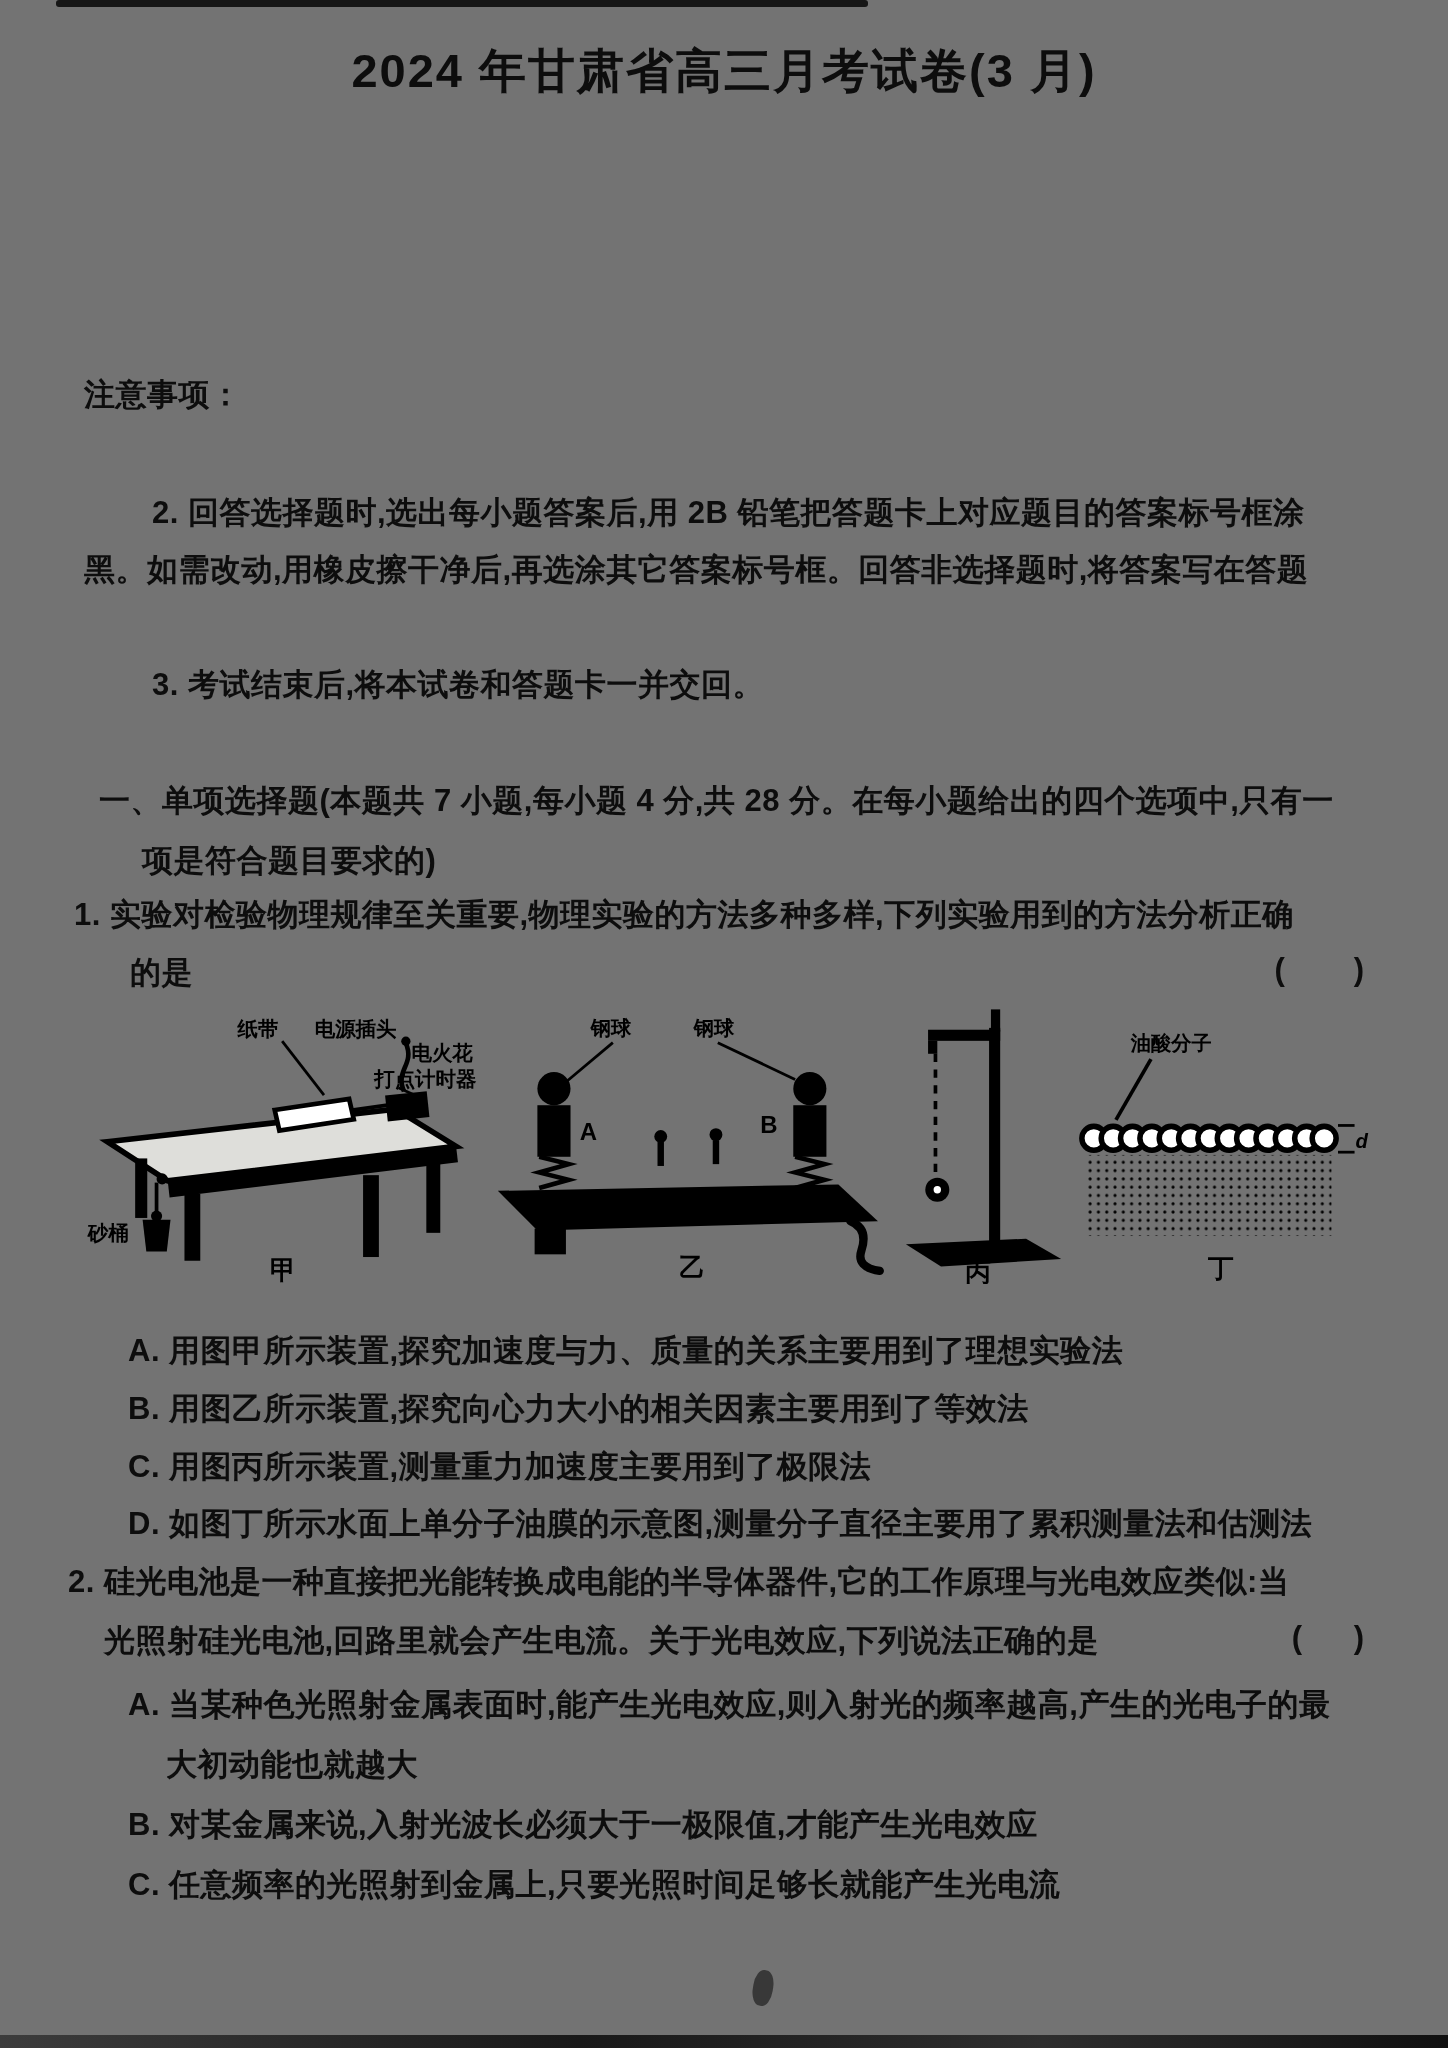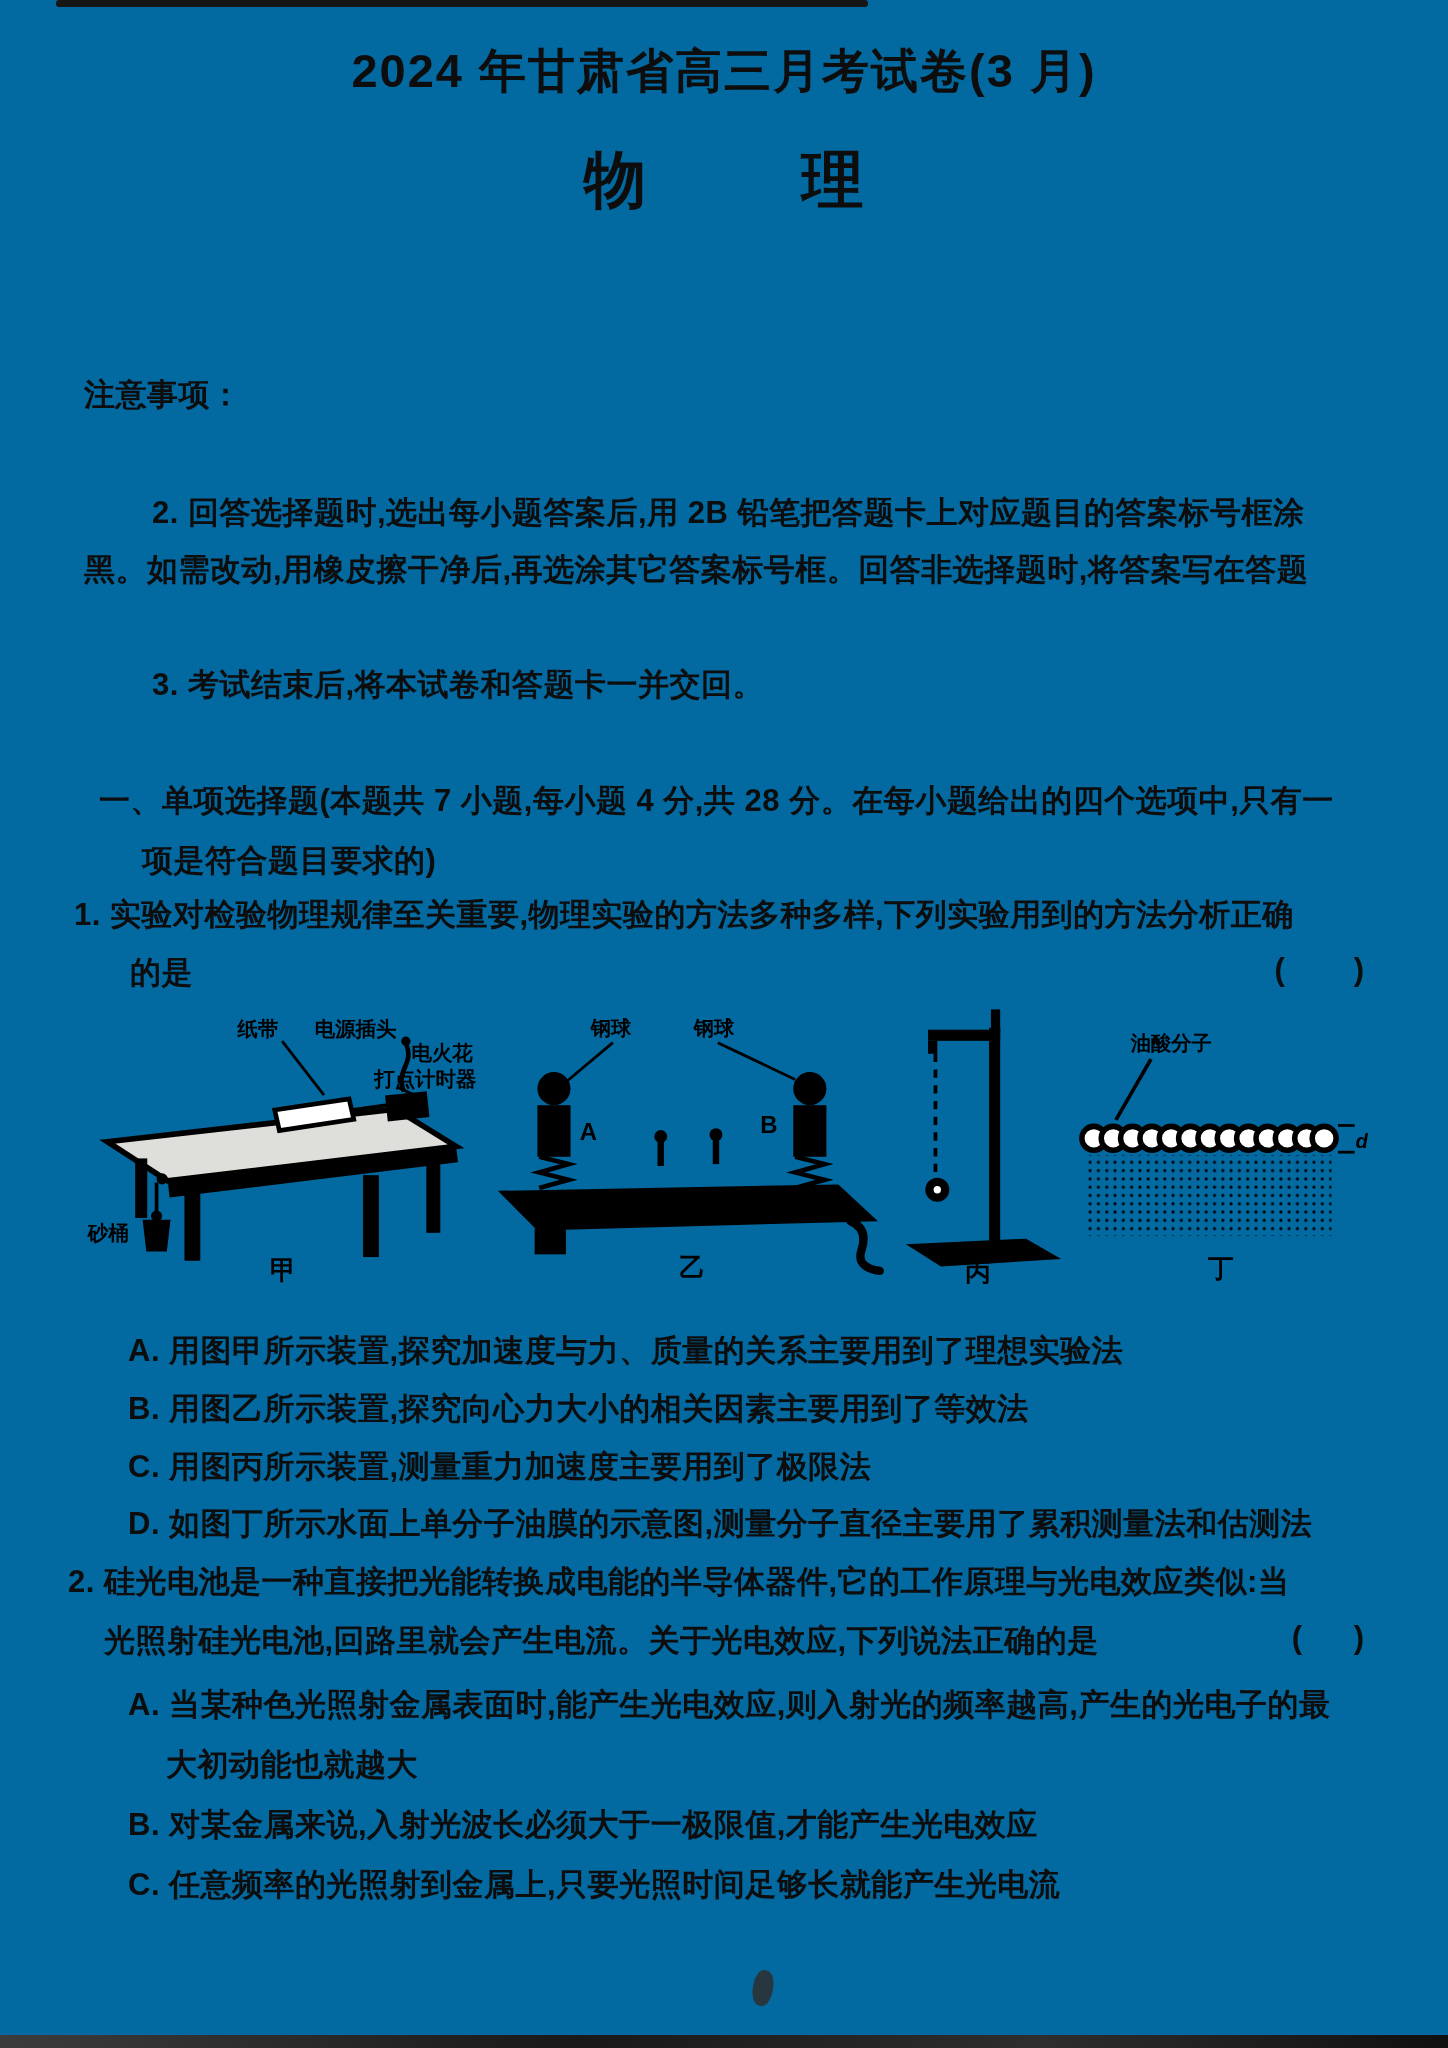--- a/index.html
+++ b/index.html
@@ -1,16 +1,16 @@
 <!DOCTYPE html>
 <html><head>
 <meta charset="utf-8">
 <style>
   html,body{margin:0;padding:0;background:#e9e9e7;}
-  #page{position:relative;width:1448px;height:2048px;margin:0 auto;background:#0369a1;
+  #page{position:relative;width:1448px;height:2048px;margin:0 auto;background:#737373;
         font-family:"Liberation Sans","DejaVu Sans",sans-serif;color:#0d0d0d;overflow:hidden;}
   .line{position:absolute;font-size:31px;font-weight:700;letter-spacing:.5px;white-space:nowrap;}
   .center{left:0;width:100%;text-align:center;}
   .title{font-size:47px;letter-spacing:2px;}
   .subject{font-size:62px;}
   .subject .gap{margin-left:155px;}
   .bracket{white-space:pre;font-weight:700;font-size:31px;position:absolute;}
   .figrow{position:absolute;top:1002px;left:84px;width:1310px;height:305px;
           display:flex;align-items:flex-start;}
   svg text{font-family:"Liberation Sans","DejaVu Sans",sans-serif;font-weight:700;fill:#000;}
@@ -22,23 +22,20 @@
 </style>
 </head>
 <body>
 
 <div id="page">
 
   <div class="smudge-top"></div>
 
   <div class="line center title" style="top:40px;">2024 年甘肃省高三月考试卷(3 月)</div>
 
-  <div class="line center subject" style="top:138px;">
-    <span>物</span><span class="gap">理</span>
-  </div>
 
   <div class="line" style="top:374px;left:84px;">注意事项：</div>
   <div class="line" style="top:492px;left:152px;">2. 回答选择题时,选出每小题答案后,用 2B 铅笔把答题卡上对应题目的答案标号框涂</div>
   <div class="line" style="top:549px;left:84px;">黑。如需改动,用橡皮擦干净后,再选涂其它答案标号框。回答非选择题时,将答案写在答题</div>
   <div class="line" style="top:664px;left:152px;">3. 考试结束后,将本试卷和答题卡一并交回。</div>
 
   <div class="line" style="top:780px;left:74px;margin-left:25px;">一、单项选择题(本题共 7 小题,每小题 4 分,共 28 分。在每小题给出的四个选项中,只有一</div>
   <div class="line" style="top:840px;left:142px;">项是符合题目要求的)</div>
 
   <div class="line" style="top:894px;left:74px;">1. 实验对检验物理规律至关重要,物理实验的方法多种多样,下列实验用到的方法分析正确</div>

